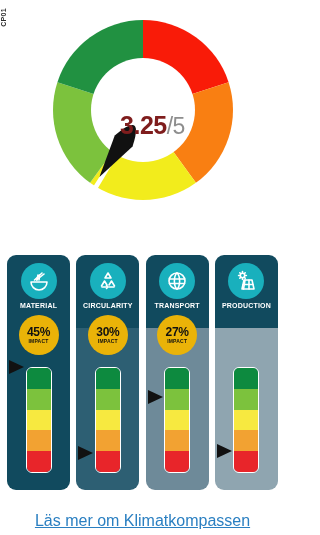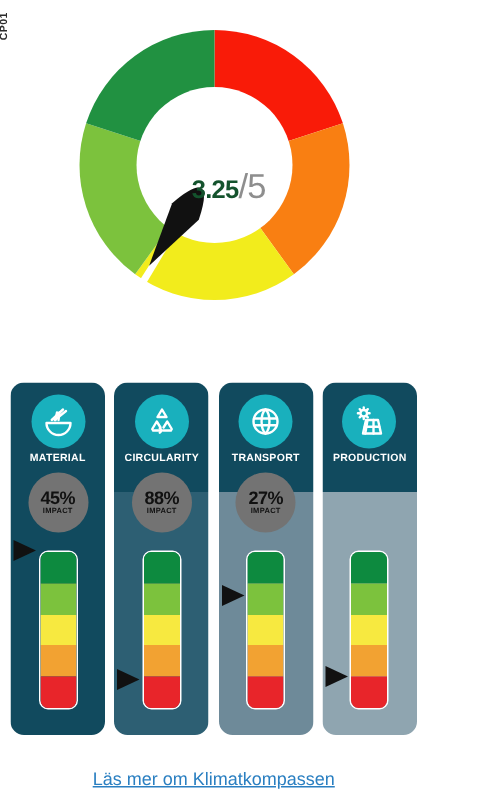--- a/index.html
+++ b/index.html
@@ -51,23 +51,23 @@
   .donut-center-text {
     position: absolute;
     left: 0;
     top: 103px;
     width: 285px;
     text-align: center;
     line-height: 1;
     pointer-events: none;
   }
   .score-value {
-    font-size: 17px;
-    font-weight: bold;
-    color: #14532d;
+    font-size: 25px;
+    font-weight: bold;
+    color: #7f1d1d;
     letter-spacing: -0.5px;
     margin-left: 20px;
   }
   .score-max {
     font-size: 23px;
     font-weight: normal;
     color: #8e8e8e;
     letter-spacing: -0.5px;
   }
 
@@ -133,21 +133,21 @@
   }
 
   .impact-badge {
     position: absolute;
     left: 50%;
     top: 60px;
     transform: translateX(-50%);
     width: 40px;
     height: 40px;
     border-radius: 50%;
-    background: #737373;
+    background: #eab308;
     display: flex;
     flex-direction: column;
     align-items: center;
     justify-content: center;
     z-index: 4;
   }
   .impact-pct {
     font-size: 12px;
     font-weight: bold;
     color: #111111;
@@ -189,21 +189,21 @@
     z-index: 5;
   }
 
   
   .footer-link {
     position: absolute;
     left: 0;
     top: 512px;
     width: 285px;
     text-align: center;
-    font-size: 12px;
+    font-size: 16px;
     color: #2a7fc1;
     text-decoration: underline;
     cursor: pointer;
   }
 </style>
 </head>
 <body>
 
 <div id="app">
 
@@ -264,21 +264,21 @@
         <path d="M12 4 L15 9 H9 Z" stroke="#ffffff" fill="none" stroke-width="1.6" stroke-linecap="round" stroke-linejoin="round"></path>
         <path d="M5.5 17 L8.5 12 L11 16" stroke="#ffffff" fill="none" stroke-width="1.6" stroke-linecap="round" stroke-linejoin="round"></path>
         <path d="M18.5 17 L15.5 12 L13 16" stroke="#ffffff" fill="none" stroke-width="1.6" stroke-linecap="round" stroke-linejoin="round"></path>
         <path d="M6 18 H11" stroke="#ffffff" fill="none" stroke-width="1.6" stroke-linecap="round" stroke-linejoin="round"></path>
         <path d="M13 18 H18" stroke="#ffffff" fill="none" stroke-width="1.6" stroke-linecap="round" stroke-linejoin="round"></path>
         <path d="M10.5 16.5 L12 18 L10.5 19.5" stroke="#ffffff" fill="none" stroke-width="1.6" stroke-linecap="round" stroke-linejoin="round"></path>
       </svg>
         </div>
         <div class="card-title">CIRCULARITY</div>
         <div class="impact-badge">
-          <div class="impact-pct">88%</div>
+          <div class="impact-pct">30%</div>
           <div class="impact-label">IMPACT</div>
         </div>
         <div class="gauge">
           <div class="gauge-band" style="background: rgb(13, 138, 63);"></div>
           <div class="gauge-band" style="background: rgb(124, 194, 61);"></div>
           <div class="gauge-band" style="background: rgb(247, 233, 64);"></div>
           <div class="gauge-band" style="background: rgb(242, 162, 50);"></div>
           <div class="gauge-band" style="background: rgb(232, 37, 42);"></div>
         </div>
         <div class="gauge-pointer" style="top: 191px; left: 2px;"></div>

